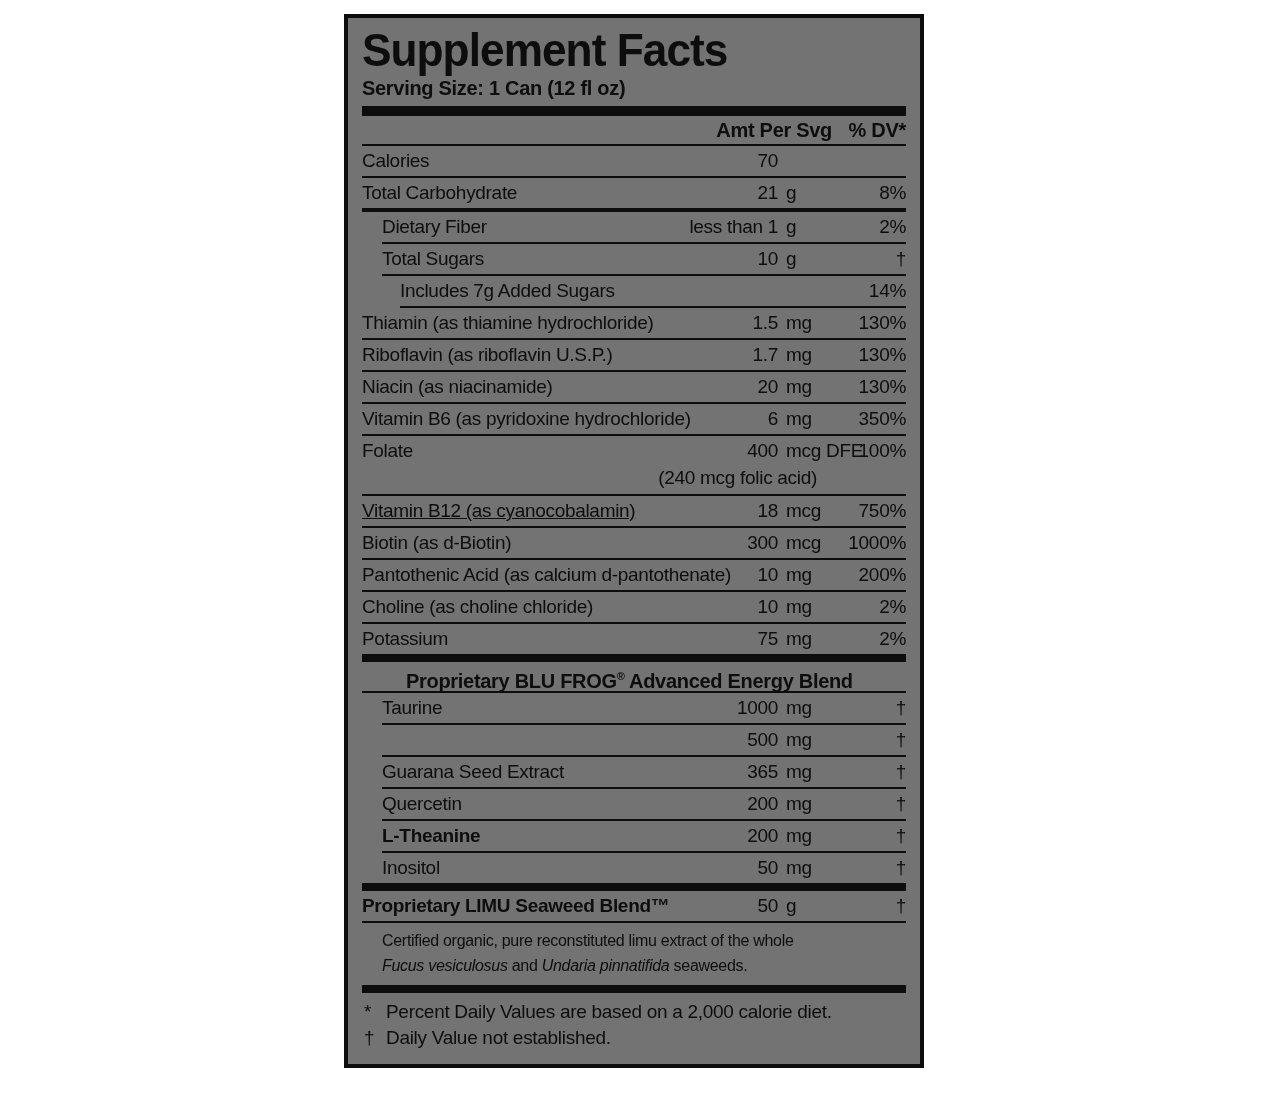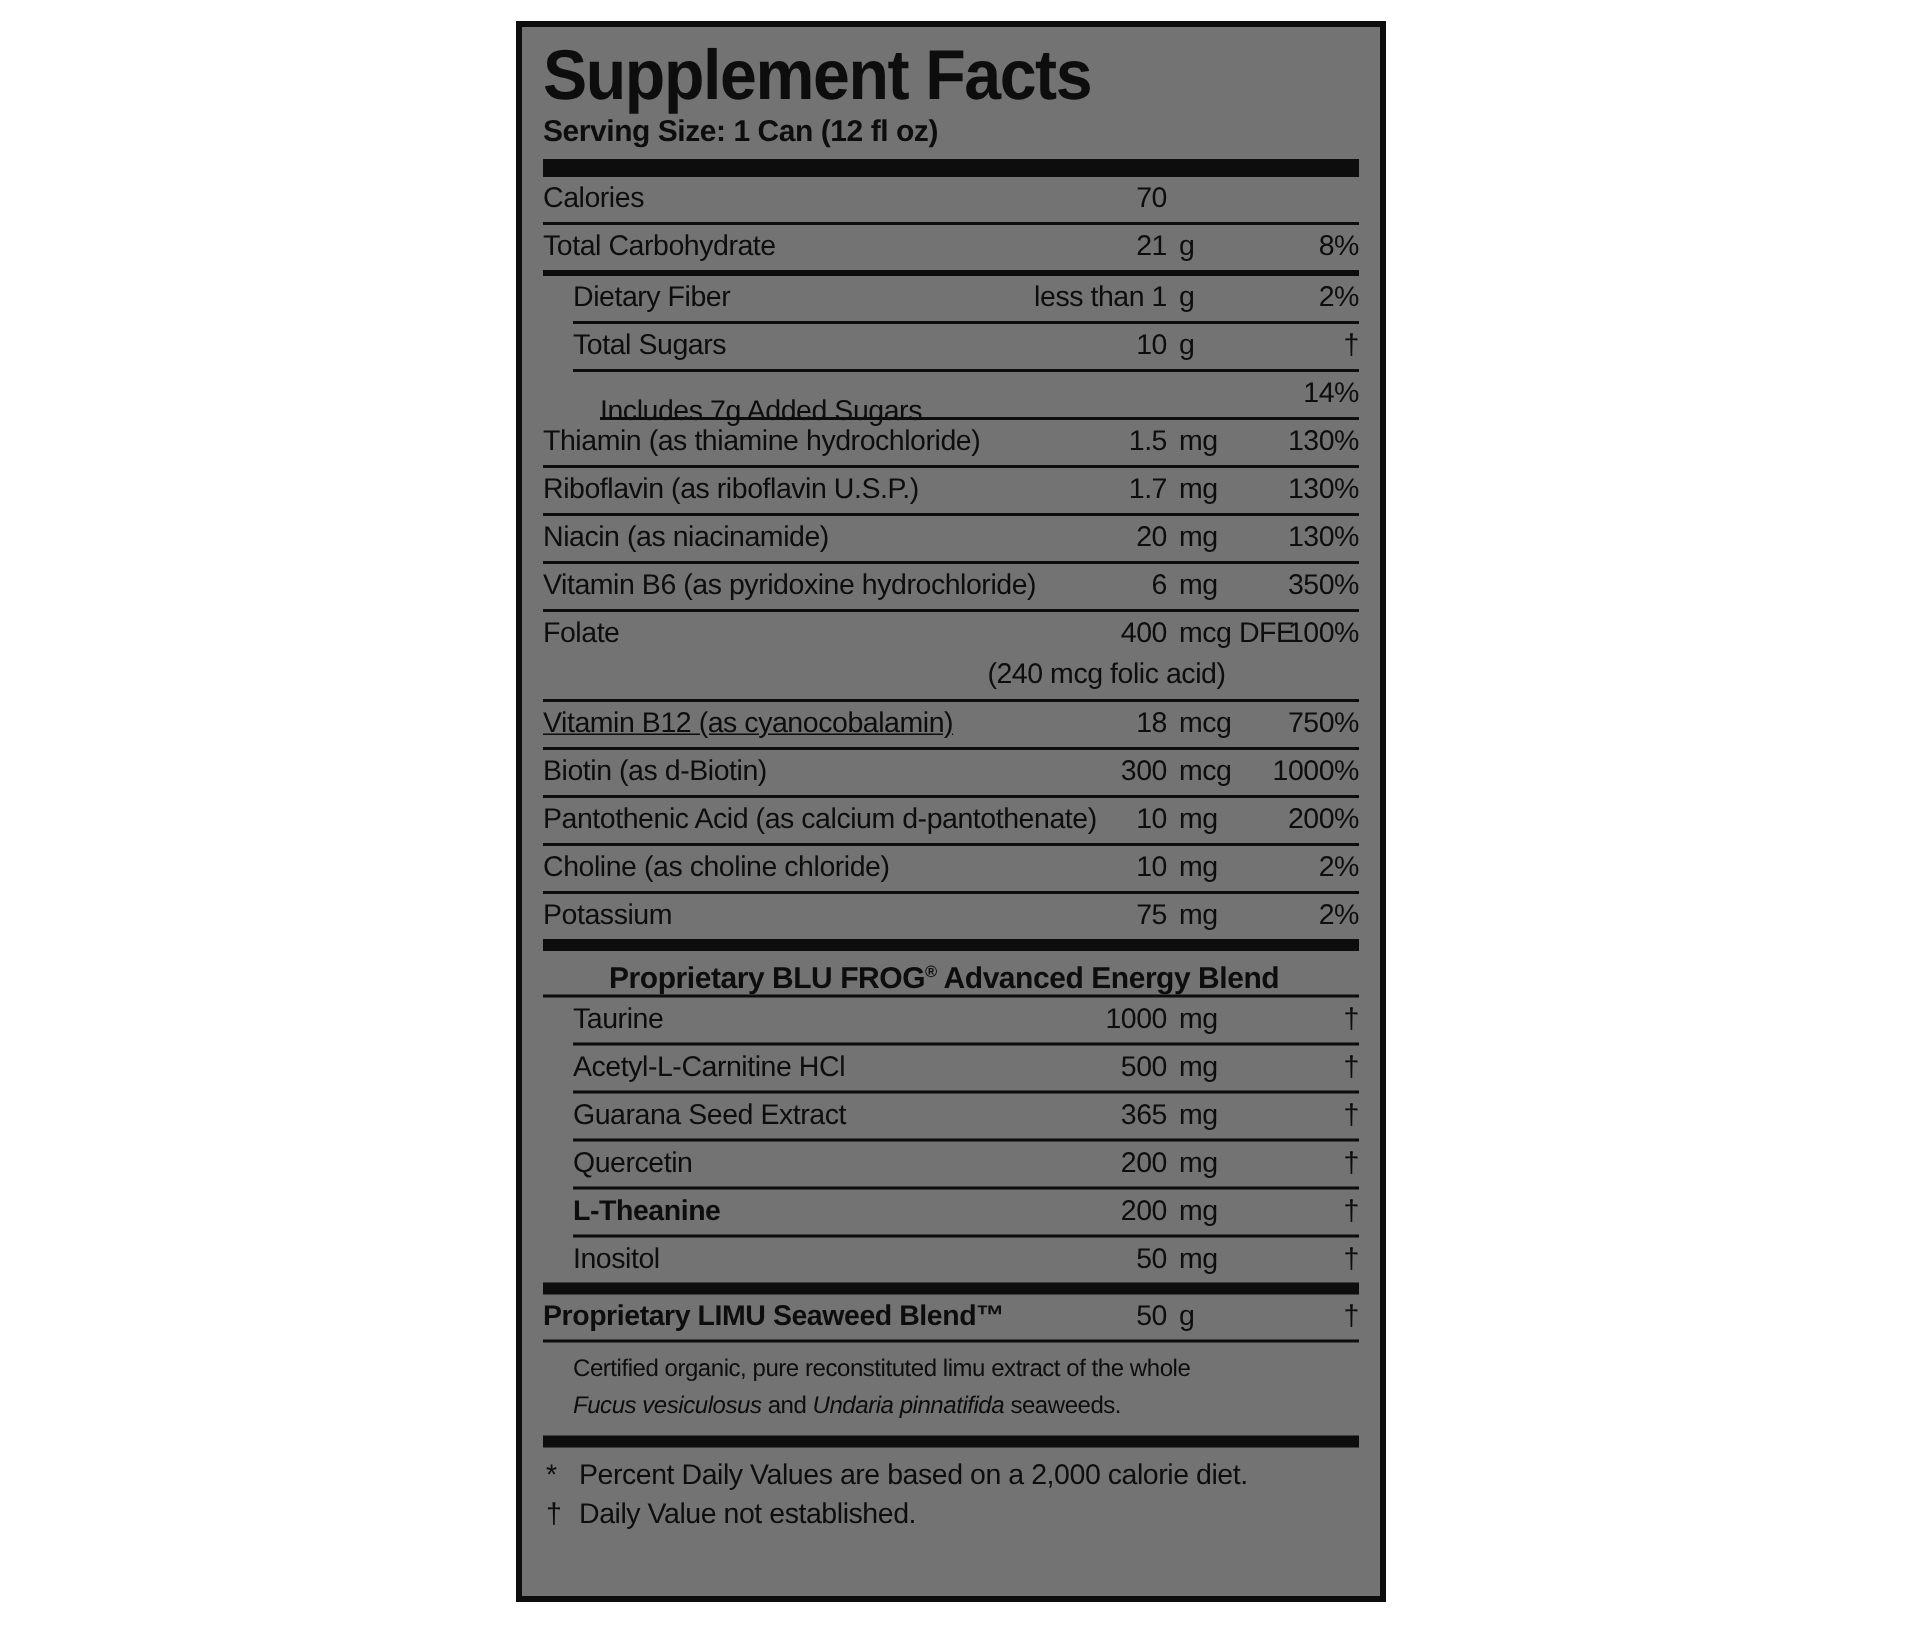--- a/index.html
+++ b/index.html
@@ -40,32 +40,36 @@
   .foot .sym{width:22px;flex:0 0 22px;}
 </style>
 </head>
 <body>
 
 <div class="panel">
   <div class="title">Supplement Facts</div>
   <div class="serving">Serving Size: 1 Can (12 fl oz)</div>
   <div class="bar thickest"></div>
 
+  <div class="hdr">
+    <span class="amt">Amt Per Svg</span>
+    <span class="dv">% DV*</span>
+  </div>
   <div class="rule"></div>
 
   <div id="main-rows">
       <div class="frow"><span class="fname" style="padding-left: 0px;">Calories</span><span class="anum">70</span><span class="aunit"></span><span class="adv"></span></div>
       <div class="rule" style="margin-left: 0px;"></div>
       <div class="frow"><span class="fname" style="padding-left: 0px;">Total Carbohydrate</span><span class="anum">21</span><span class="aunit">g</span><span class="adv">8%</span></div>
       <div class="rule med" style="margin-left: 0px;"></div>
       <div class="frow"><span class="fname" style="padding-left: 20px;">Dietary Fiber</span><span class="anum">less than 1</span><span class="aunit">g</span><span class="adv">2%</span></div>
       <div class="rule" style="margin-left: 20px;"></div>
       <div class="frow"><span class="fname" style="padding-left: 20px;">Total Sugars</span><span class="anum">10</span><span class="aunit">g</span><span class="adv">†</span></div>
       <div class="rule" style="margin-left: 20px;"></div>
-      <div class="frow"><span class="fname" style="padding-left: 38px; margin-top: 12px;">Includes 7g Added Sugars</span><span class="anum"></span><span class="aunit"></span><span class="adv">14%</span></div>
+      <div class="frow"><span class="fname" style="padding-left: 38px;">Includes 7g Added Sugars</span><span class="anum"></span><span class="aunit"></span><span class="adv">14%</span></div>
       <div class="rule" style="margin-left: 38px;"></div>
       <div class="frow"><span class="fname" style="padding-left: 0px;">Thiamin (as thiamine hydrochloride)</span><span class="anum">1.5</span><span class="aunit">mg</span><span class="adv">130%</span></div>
       <div class="rule" style="margin-left: 0px;"></div>
       <div class="frow"><span class="fname" style="padding-left: 0px;">Riboflavin (as riboflavin U.S.P.)</span><span class="anum">1.7</span><span class="aunit">mg</span><span class="adv">130%</span></div>
       <div class="rule" style="margin-left: 0px;"></div>
       <div class="frow"><span class="fname" style="padding-left: 0px;">Niacin (as niacinamide)</span><span class="anum">20</span><span class="aunit">mg</span><span class="adv">130%</span></div>
       <div class="rule" style="margin-left: 0px;"></div>
       <div class="frow"><span class="fname" style="padding-left: 0px;">Vitamin B6 (as pyridoxine hydrochloride)</span><span class="anum">6</span><span class="aunit">mg</span><span class="adv">350%</span></div>
       <div class="rule" style="margin-left: 0px;"></div>
       <div class="frow"><span class="fname" style="padding-left: 0px;">Folate</span><span class="anum">400</span><span class="aunit">mcg DFE</span><span class="adv">100%</span></div>
@@ -83,21 +87,21 @@
     </div>
 
   <div class="bar"></div>
 
   <div class="blend-hdr"><span>Proprietary BLU FROG</span><sup>®</sup><span> Advanced Energy Blend</span></div>
   <div class="rule"></div>
 
   <div id="blend-items">
       <div class="frow"><span class="fname" style="padding-left: 20px;">Taurine</span><span class="anum">1000</span><span class="aunit">mg</span><span class="adv">†</span></div>
       <div class="rule" style="margin-left: 20px;"></div>
-      <div class="frow"><span class="fname" style="padding-left: 20px;">Acetyl-L-Carnitine HCl</span><span class="anum">500</span><span class="aunit">mg</span><span class="adv">†</span></div>
+      <div class="frow"><span class="anum">500</span><span class="aunit">mg</span><span class="adv">†</span></div>
       <div class="rule" style="margin-left: 20px;"></div>
       <div class="frow"><span class="fname" style="padding-left: 20px;">Guarana Seed Extract</span><span class="anum">365</span><span class="aunit">mg</span><span class="adv">†</span></div>
       <div class="rule" style="margin-left: 20px;"></div>
       <div class="frow"><span class="fname" style="padding-left: 20px;">Quercetin</span><span class="anum">200</span><span class="aunit">mg</span><span class="adv">†</span></div>
       <div class="rule" style="margin-left: 20px;"></div>
       <div class="frow"><span class="fname" style="padding-left: 20px; font-weight: bold;">L-Theanine</span><span class="anum">200</span><span class="aunit">mg</span><span class="adv">†</span></div>
       <div class="rule" style="margin-left: 20px;"></div>
       <div class="frow"><span class="fname" style="padding-left: 20px;">Inositol</span><span class="anum">50</span><span class="aunit">mg</span><span class="adv">†</span></div>
     </div>
 

